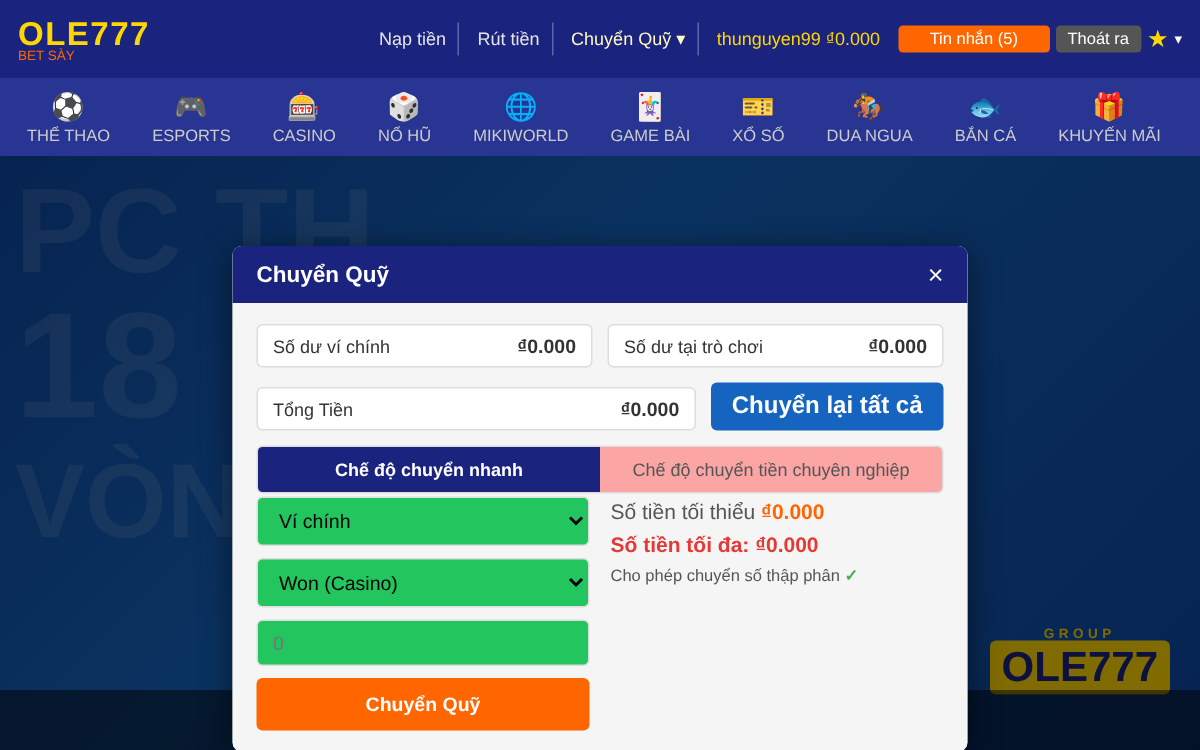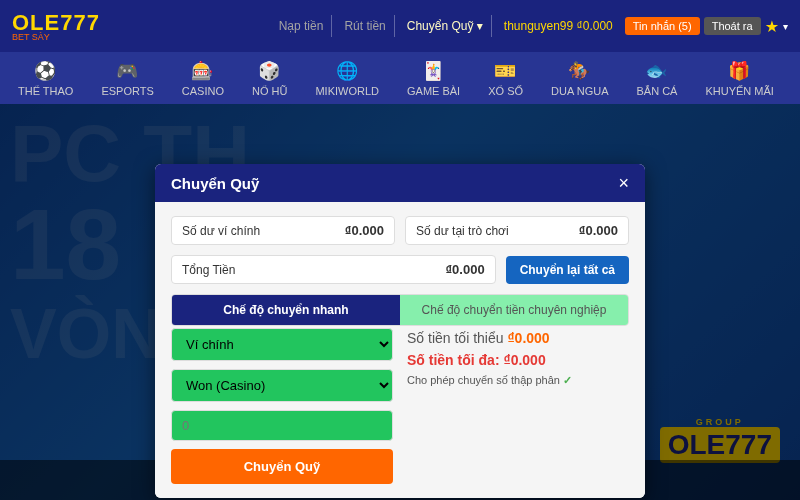--- a/index.html
+++ b/index.html
@@ -26,38 +26,38 @@
       display: block;
       margin-top: -4px;
     }
     .header-nav {
       display: flex;
       align-items: center;
       gap: 4px;
       margin-left: auto;
     }
     .header-nav-item {
-      color: #a3a3a3;
+      color: #e5e5e5;
       font-size: 12px;
       cursor: pointer;
       padding: 4px 8px;
       border-right: 1px solid rgba(255,255,255,0.3);
     }
     .header-nav-item:last-child { border-right: none; }
     .header-nav-item.accent { color: #fef9c3; }
     .user-balance {
       color: #ffd700;
       font-size: 12px;
       padding: 2px 8px;
     }
     .tin-nhan {
       background: #ff6600;
       color: white;
       font-size: 11px;
-      padding: 3px 8px;
+      padding: 3px 21px;
       border-radius: 3px;
       cursor: pointer;
     }
     .thoat-btn {
       background: #555;
       color: white;
       font-size: 11px;
       padding: 3px 8px;
       border-radius: 3px;
       cursor: pointer;
@@ -228,21 +228,21 @@
       cursor: pointer;
       white-space: nowrap;
       font-weight: bold;
     }
     .btn-blue {
       background: #1565c0;
       color: #fff;
       border: none;
       border-radius: 4px;
       padding: 7px 14px;
-      font-size: 12px;
+      font-size: 16px;
       cursor: pointer;
       white-space: nowrap;
       font-weight: bold;
     }
 
     
     .mode-row {
       display: flex;
       margin-bottom: 2px;
       border: 1px solid #ddd;
@@ -255,21 +255,21 @@
       text-align: center;
       font-size: 12px;
       cursor: pointer;
     }
     .mode-btn.active {
       background: #1a237e;
       color: #fff;
       font-weight: bold;
     }
     .mode-btn.inactive {
-      background: #86efac;
+      background: #fca5a5;
       color: #555;
     }
 
     
     .two-col {
       display: flex;
       gap: 14px;
     }
     .col-left {
       flex: 1;

